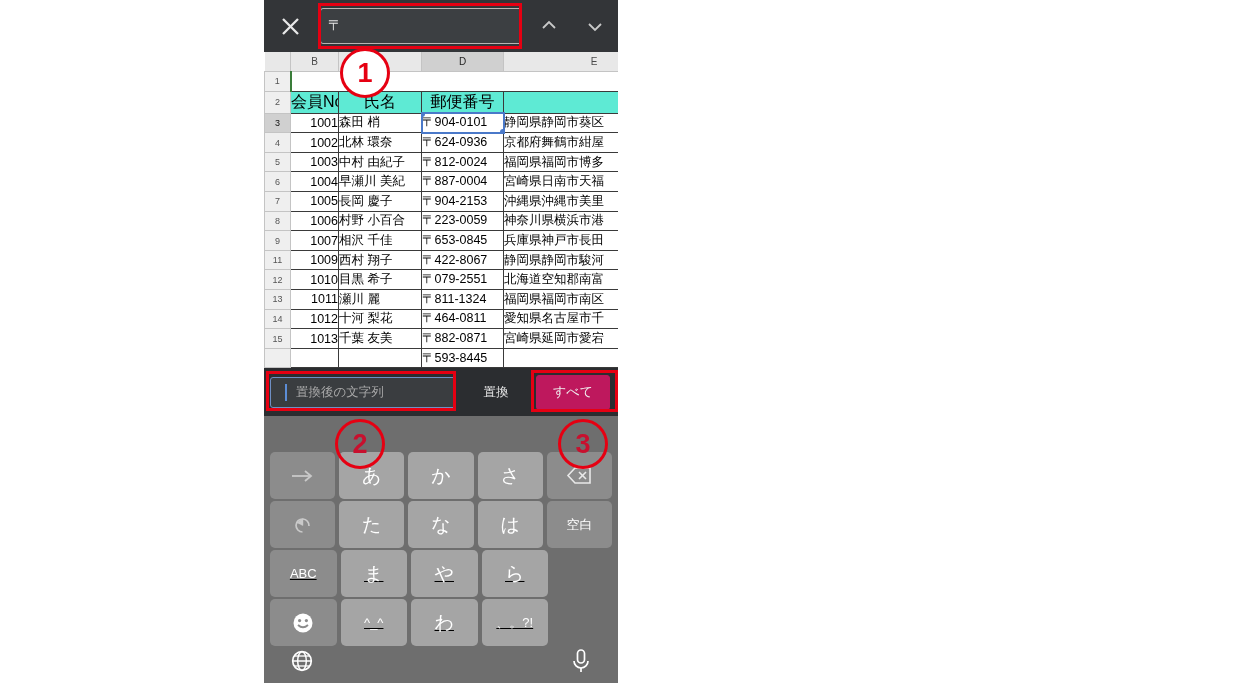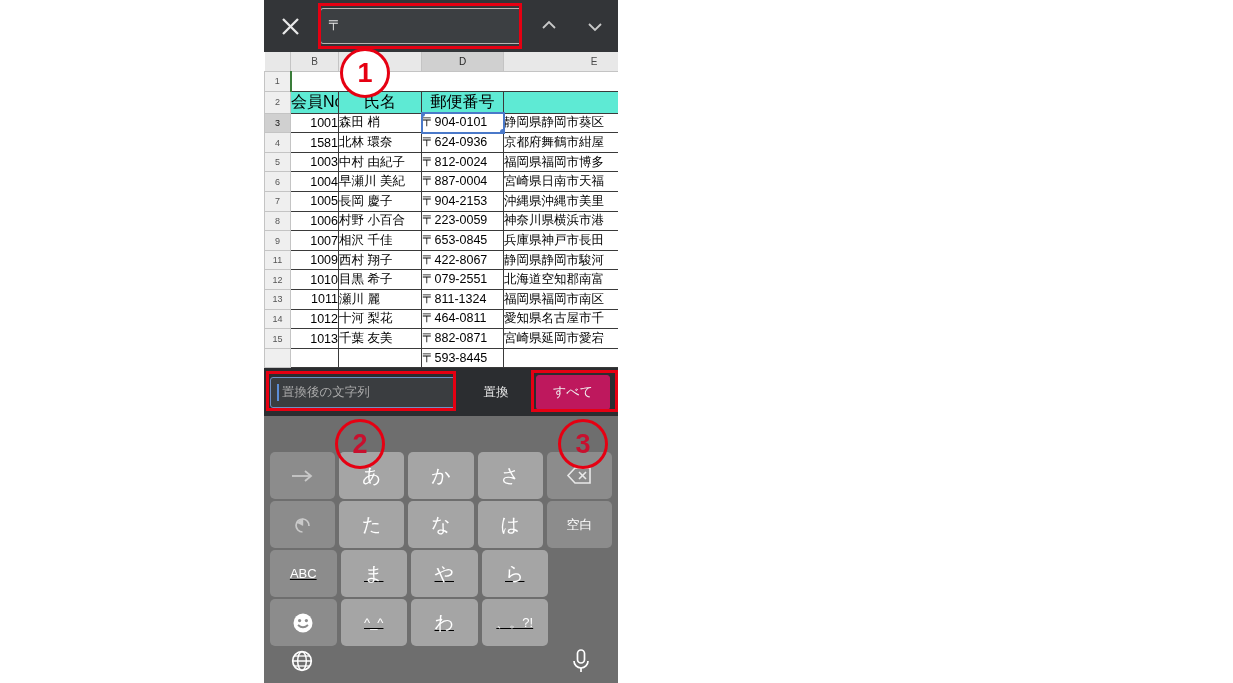--- a/index.html
+++ b/index.html
@@ -164,22 +164,23 @@
   }
   .replace-input {
     width: 186px;
     height: 31px;
     margin-left: 6px;
     background: #3a3d40;
     border: 1px solid #6f8fc4;
     border-radius: 3px;
     display: flex;
     align-items: center;
-    padding: 0 6px;
+    padding: 0 14px;
     box-sizing: border-box;
+    gap: 6px;
   }
   .caret {
     width: 2px; height: 17px;
     background: #5c8dd6;
     margin-right: 3px;
   }
   .ph { color: #a9a9a9; font-size: 12.5px; }
   .rep-btn {
     flex: 1;
     text-align: center;
@@ -343,21 +344,21 @@
 
         <tr>
           <th class="rowhdr sel">3</th>
           <td class="cell num c-b">1001</td>
           <td class="cell txt c-c">森田 梢</td>
           <td class="cell txt c-d selcell">〒904-0101<span class="handle tl"></span><span class="handle br"></span></td>
           <td class="cell txt c-e">静岡県静岡市葵区</td>
         </tr>
         <tr>
           <th class="rowhdr">4</th>
-          <td class="cell num c-b">1581</td>
+          <td class="cell num c-b">1002</td>
           <td class="cell txt c-c">北林 環奈</td>
           <td class="cell txt c-d">〒624-0936</td>
           <td class="cell txt c-e">京都府舞鶴市紺屋</td>
         </tr>
         <tr>
           <th class="rowhdr">5</th>
           <td class="cell num c-b">1003</td>
           <td class="cell txt c-c">中村 由紀子</td>
           <td class="cell txt c-d">〒812-0024</td>
           <td class="cell txt c-e">福岡県福岡市博多</td>

